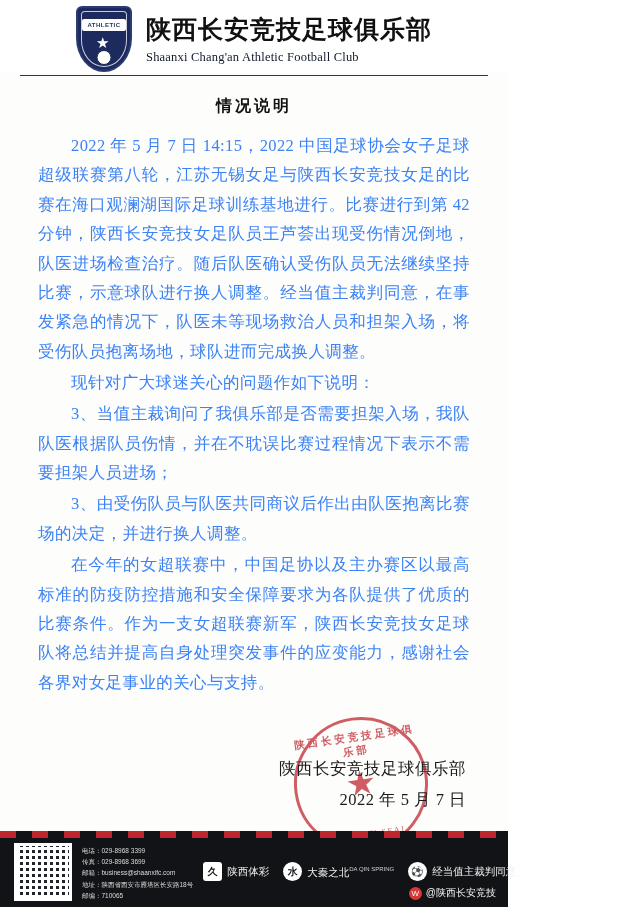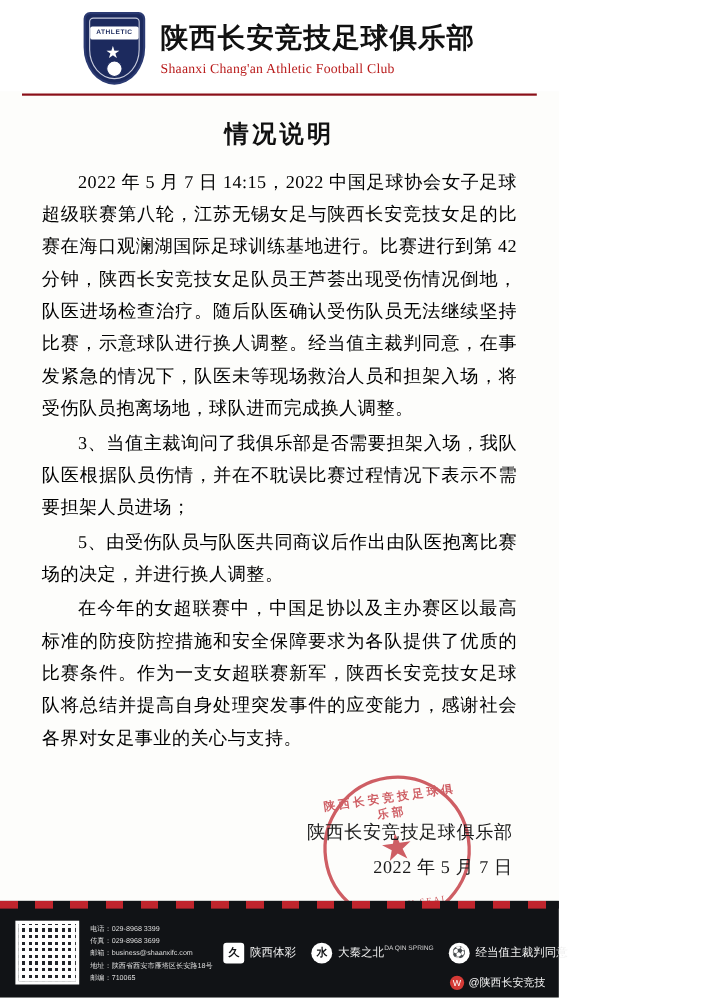--- a/index.html
+++ b/index.html
@@ -115,54 +115,54 @@
     font-family: "Liberation Serif", serif;
     font-size: 25px;
     font-weight: bold;
     letter-spacing: 1px;
     color: #111111;
     white-space: nowrap;
   }
   .club-en {
     font-family: "Liberation Serif", serif;
     font-size: 12.5px;
-    color: #b91c1c;
+    color: #0f172a;
     letter-spacing: 0.2px;
     white-space: nowrap;
   }
 
   .hr-rule {
     height: 2px;
     background: #8a0f18;
     margin: 2px 20px 0 20px;
   }
 
   
   .doc {
     flex: 1;
     padding: 16px 38px 0 38px;
     box-sizing: border-box;
     position: relative;
   }
   .doc-title {
     text-align: center;
-    font-size: 22px;
+    font-size: 16px;
     font-weight: bold;
     letter-spacing: 3px;
     margin: 4px 0 14px 0;
     color: #111111;
   }
   .para {
     font-size: 16.5px;
     line-height: 1.78;
     text-align: justify;
     text-justify: inter-ideograph;
     text-indent: 2em;
     margin: 0 0 2px 0;
-    color: #000000;
+    color: #3b82f6;
     letter-spacing: 0.4px;
   }
 
   
   .signature {
     margin-top: 16px;
     position: relative;
     height: 118px;
   }
   .sign-lines {
@@ -328,22 +328,23 @@
       <div class="club-cn">陕西长安竞技足球俱乐部</div>
       <div class="club-en">Shaanxi Chang'an Athletic Football Club</div>
     </div>
   </div>
   <div class="hr-rule"></div>
 
   <div class="doc">
     <div class="doc-title">情况说明</div>
 
     <p class="para">2022 年 5 月 7 日 14:15，2022 中国足球协会女子足球超级联赛第八轮，江苏无锡女足与陕西长安竞技女足的比赛在海口观澜湖国际足球训练基地进行。比赛进行到第 42 分钟，陕西长安竞技女足队员王芦荟出现受伤情况倒地，队医进场检查治疗。随后队医确认受伤队员无法继续坚持比赛，示意球队进行换人调整。经当值主裁判同意，在事发紧急的情况下，队医未等现场救治人员和担架入场，将受伤队员抱离场地，球队进而完成换人调整。</p>
+    <p class="para">现针对广大球迷关心的问题作如下说明：</p>
     <p class="para">3、当值主裁询问了我俱乐部是否需要担架入场，我队队医根据队员伤情，并在不耽误比赛过程情况下表示不需要担架人员进场；</p>
-    <p class="para">5、由受伤队员与队医共同商议后作出由队医抱离比赛场的决定，并进行换人调整。</p>
+    <p class="para">3、由受伤队员与队医共同商议后作出由队医抱离比赛场的决定，并进行换人调整。</p>
     <p class="para">在今年的女超联赛中，中国足协以及主办赛区以最高标准的防疫防控措施和安全保障要求为各队提供了优质的比赛条件。作为一支女超联赛新军，陕西长安竞技女足球队将总结并提高自身处理突发事件的应变能力，感谢社会各界对女足事业的关心与支持。</p>
 
     <div class="signature">
       <div class="seal">
         <div class="seal-top">陕西长安竞技足球俱乐部</div>
         <div class="seal-star">★</div>
         <div class="seal-bottom">COMPANY SEAL</div>
       </div>
       <div class="sign-lines">
         <div>陕西长安竞技足球俱乐部</div>

